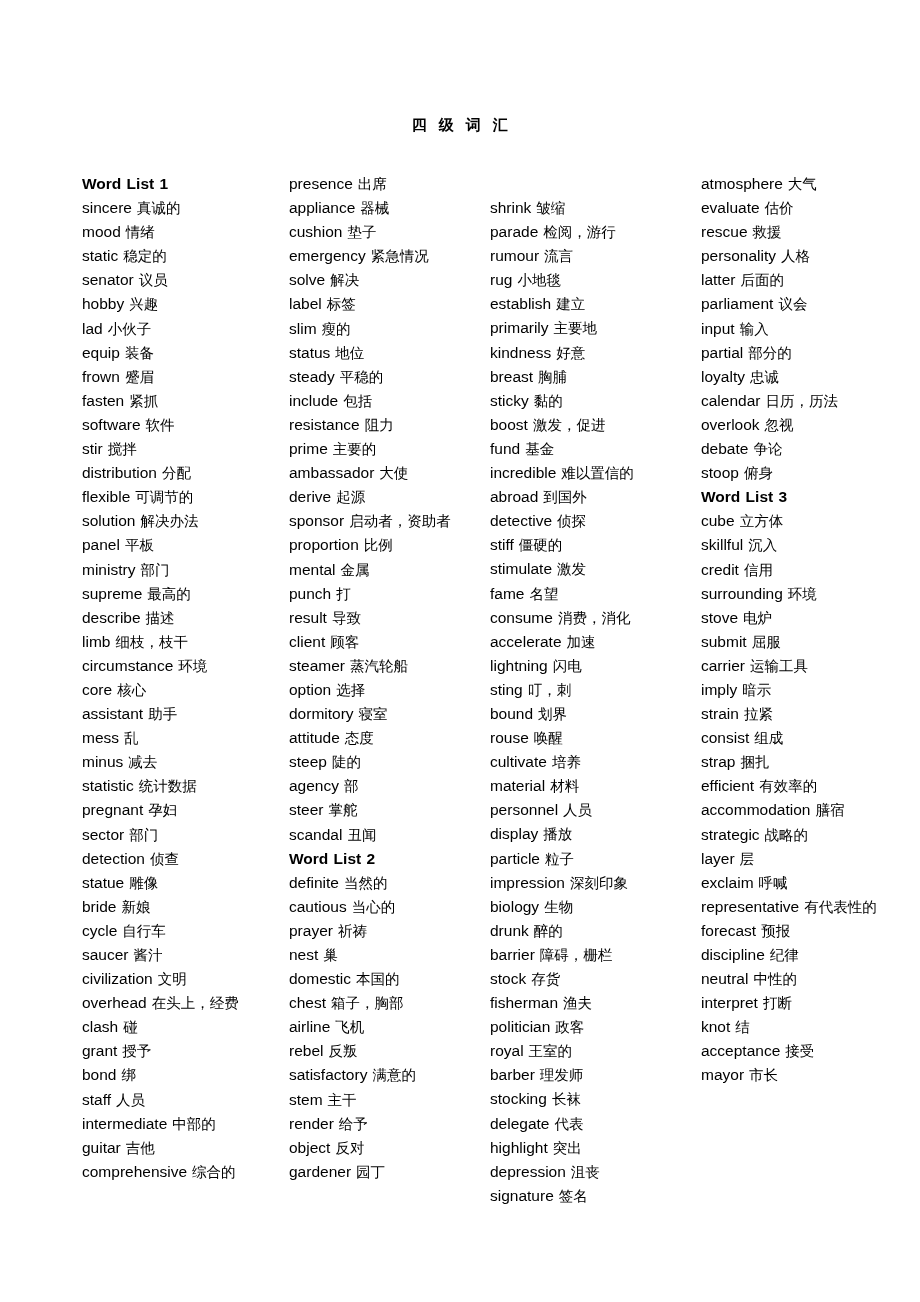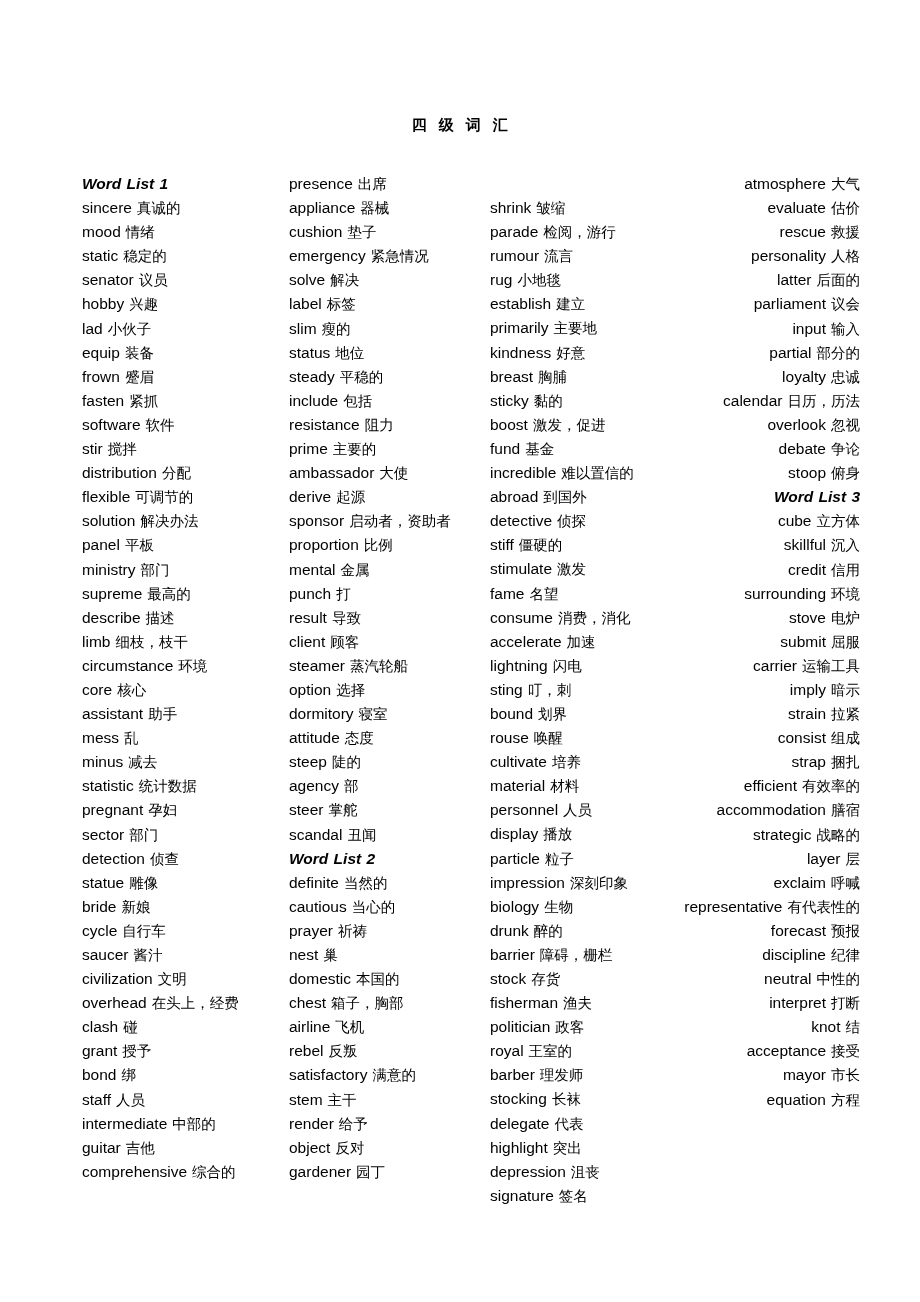--- a/index.html
+++ b/index.html
@@ -40,39 +40,38 @@
     top: 172px;
     width: 920px;
   }
   .column {
     position: absolute;
     top: 0;
   }
   .col-1 { left: 82px;  width: 200px; }
   .col-2 { left: 289px; width: 195px; }
   .col-3 { left: 490px; width: 180px; margin-top: 24px; }
-  .col-4 { left: 660px; width: 200px; text-align: right; }
+  .col-4 { left: 701px; width: 200px; }
 
   .entry {
     font-size: 15.5px;
     line-height: 24.1px;
     white-space: normal;
     word-spacing: 1px;
   }
   .entry .en {
     font-family: "Liberation Sans", "DejaVu Sans", sans-serif;
   }
   .entry .zh {
     font-family: "DejaVu Sans", "Liberation Sans", sans-serif;
     font-size: 14.5px;
     margin-left: 5px;
   }
   .entry.heading {
     font-weight: bold;
-    font-style: italic;
   }
   .entry.heading .en {
     font-weight: bold;
   }
 </style>
 </head>
 <body>
 
 <div class="page">
 
@@ -243,17 +242,16 @@
         <div class="entry"><span class="en">layer</span><span class="zh">层</span></div>
         <div class="entry"><span class="en">exclaim</span><span class="zh">呼喊</span></div>
         <div class="entry"><span class="en">representative</span><span class="zh">有代表性的</span></div>
         <div class="entry"><span class="en">forecast</span><span class="zh">预报</span></div>
         <div class="entry"><span class="en">discipline</span><span class="zh">纪律</span></div>
         <div class="entry"><span class="en">neutral</span><span class="zh">中性的</span></div>
         <div class="entry"><span class="en">interpret</span><span class="zh">打断</span></div>
         <div class="entry"><span class="en">knot</span><span class="zh">结</span></div>
         <div class="entry"><span class="en">acceptance</span><span class="zh">接受</span></div>
         <div class="entry"><span class="en">mayor</span><span class="zh">市长</span></div>
-        <div class="entry"><span class="en">equation</span><span class="zh">方程</span></div>
       </div>
   </div>
 
 </div>
 
 </body></html>

